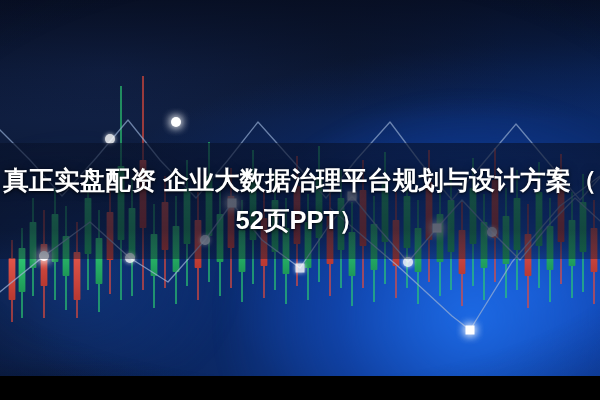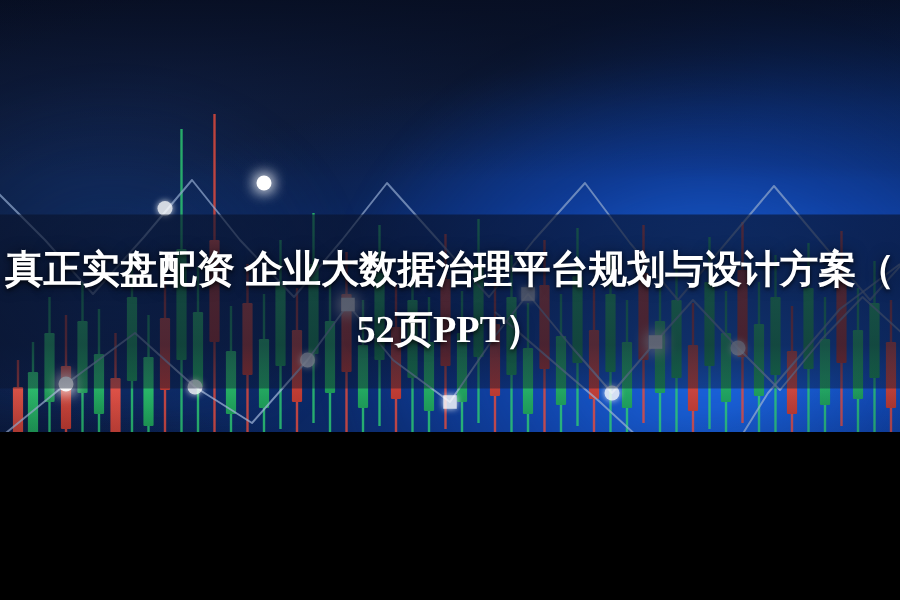--- a/index.html
+++ b/index.html
@@ -3,23 +3,23 @@
 <meta charset="utf-8">
 <style>
   html, body {
     margin: 0;
     padding: 0;
     background: #000;
   }
   #stage {
     position: relative;
     width: 600px;
-    height: 288px;
+    height: 376px;
     overflow: hidden;
-    font-family: Liberation Serif, serif;
+    font-family: Liberation Sans, sans-serif;
     background: #0b1630;
   }
 
   
   .bg-base {
     position: absolute;
     inset: 0;
     background:
       radial-gradient(120% 95% at 88% 78%, #1756c8 0%, #0f3f9e 20%, #0b2a6b 42%, rgba(10,28,72,0) 70%),
       radial-gradient(90% 70% at 18% 18%, #12234a 0%, #0d1b3a 45%, rgba(12,24,54,0) 75%),

